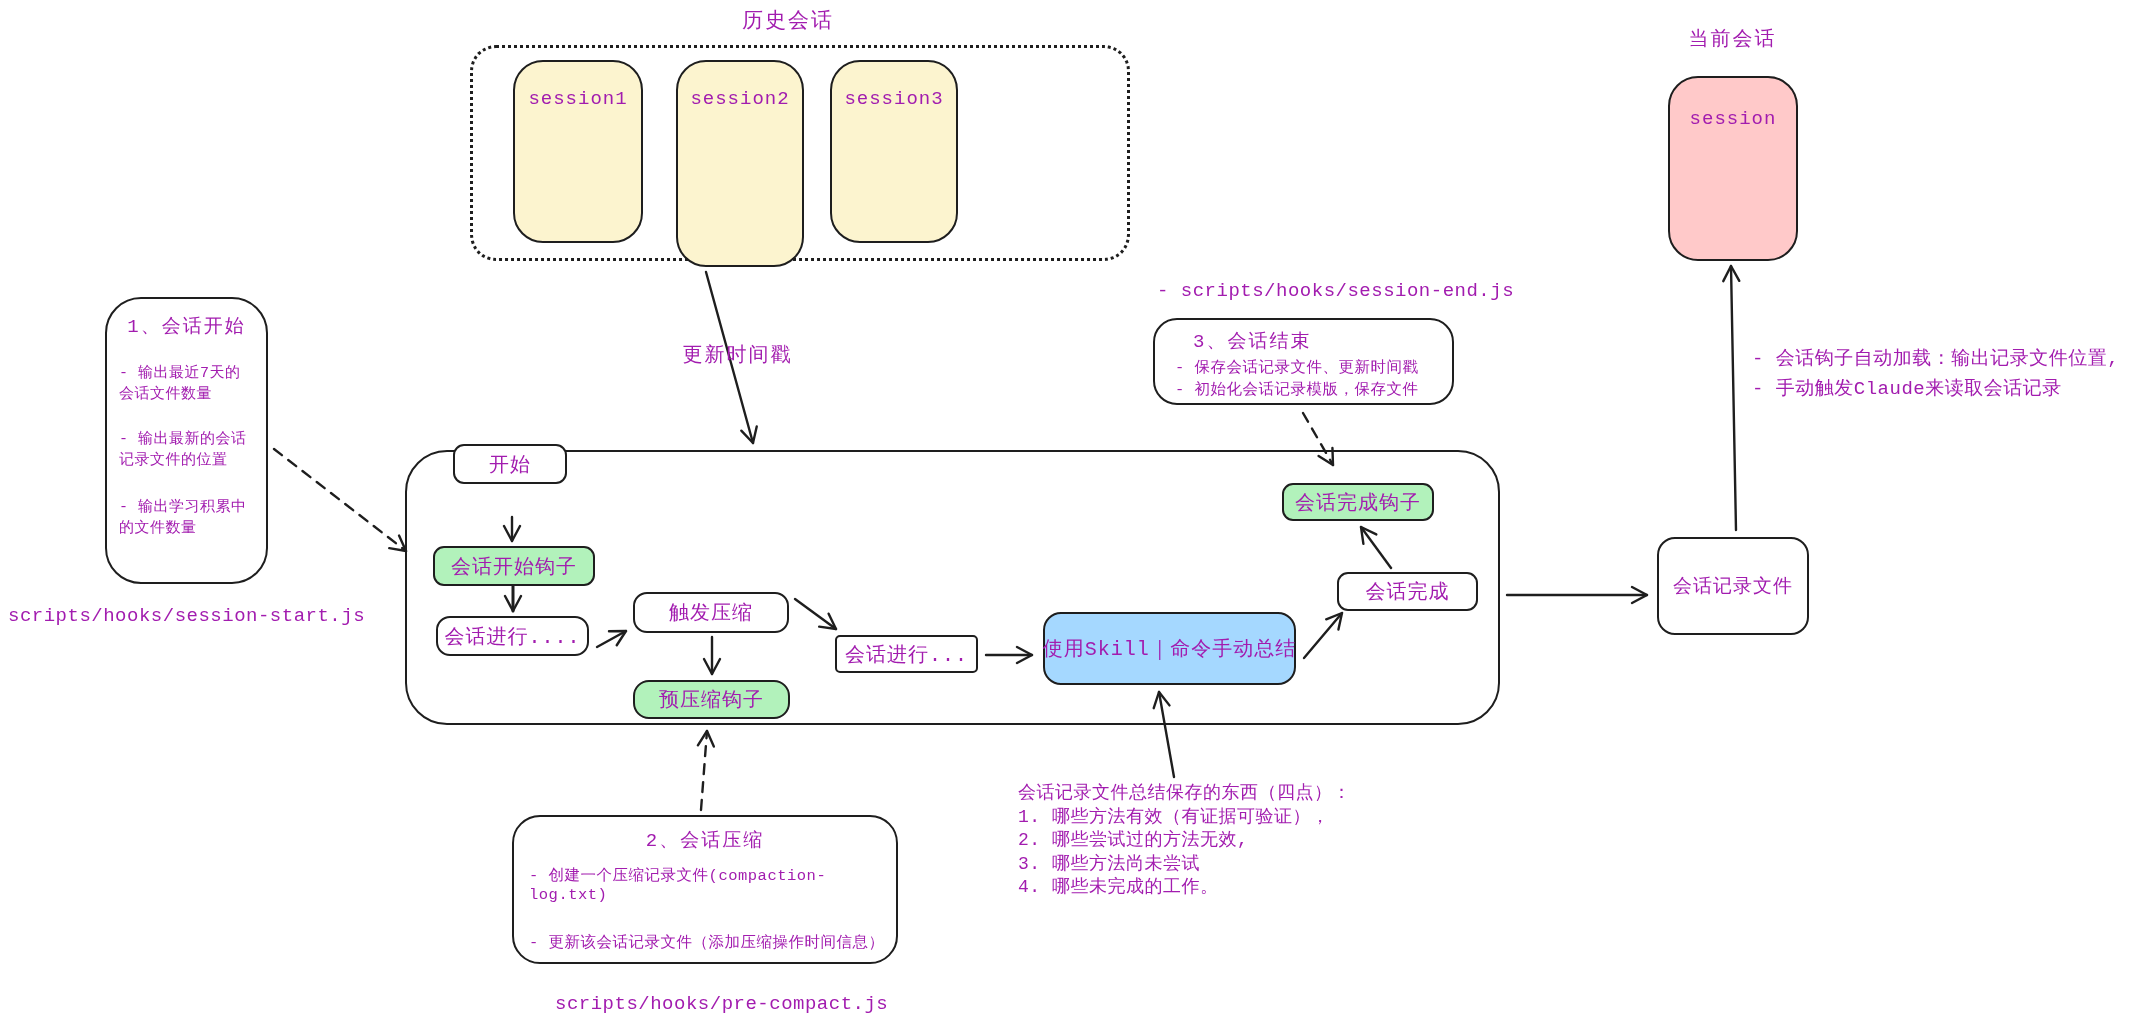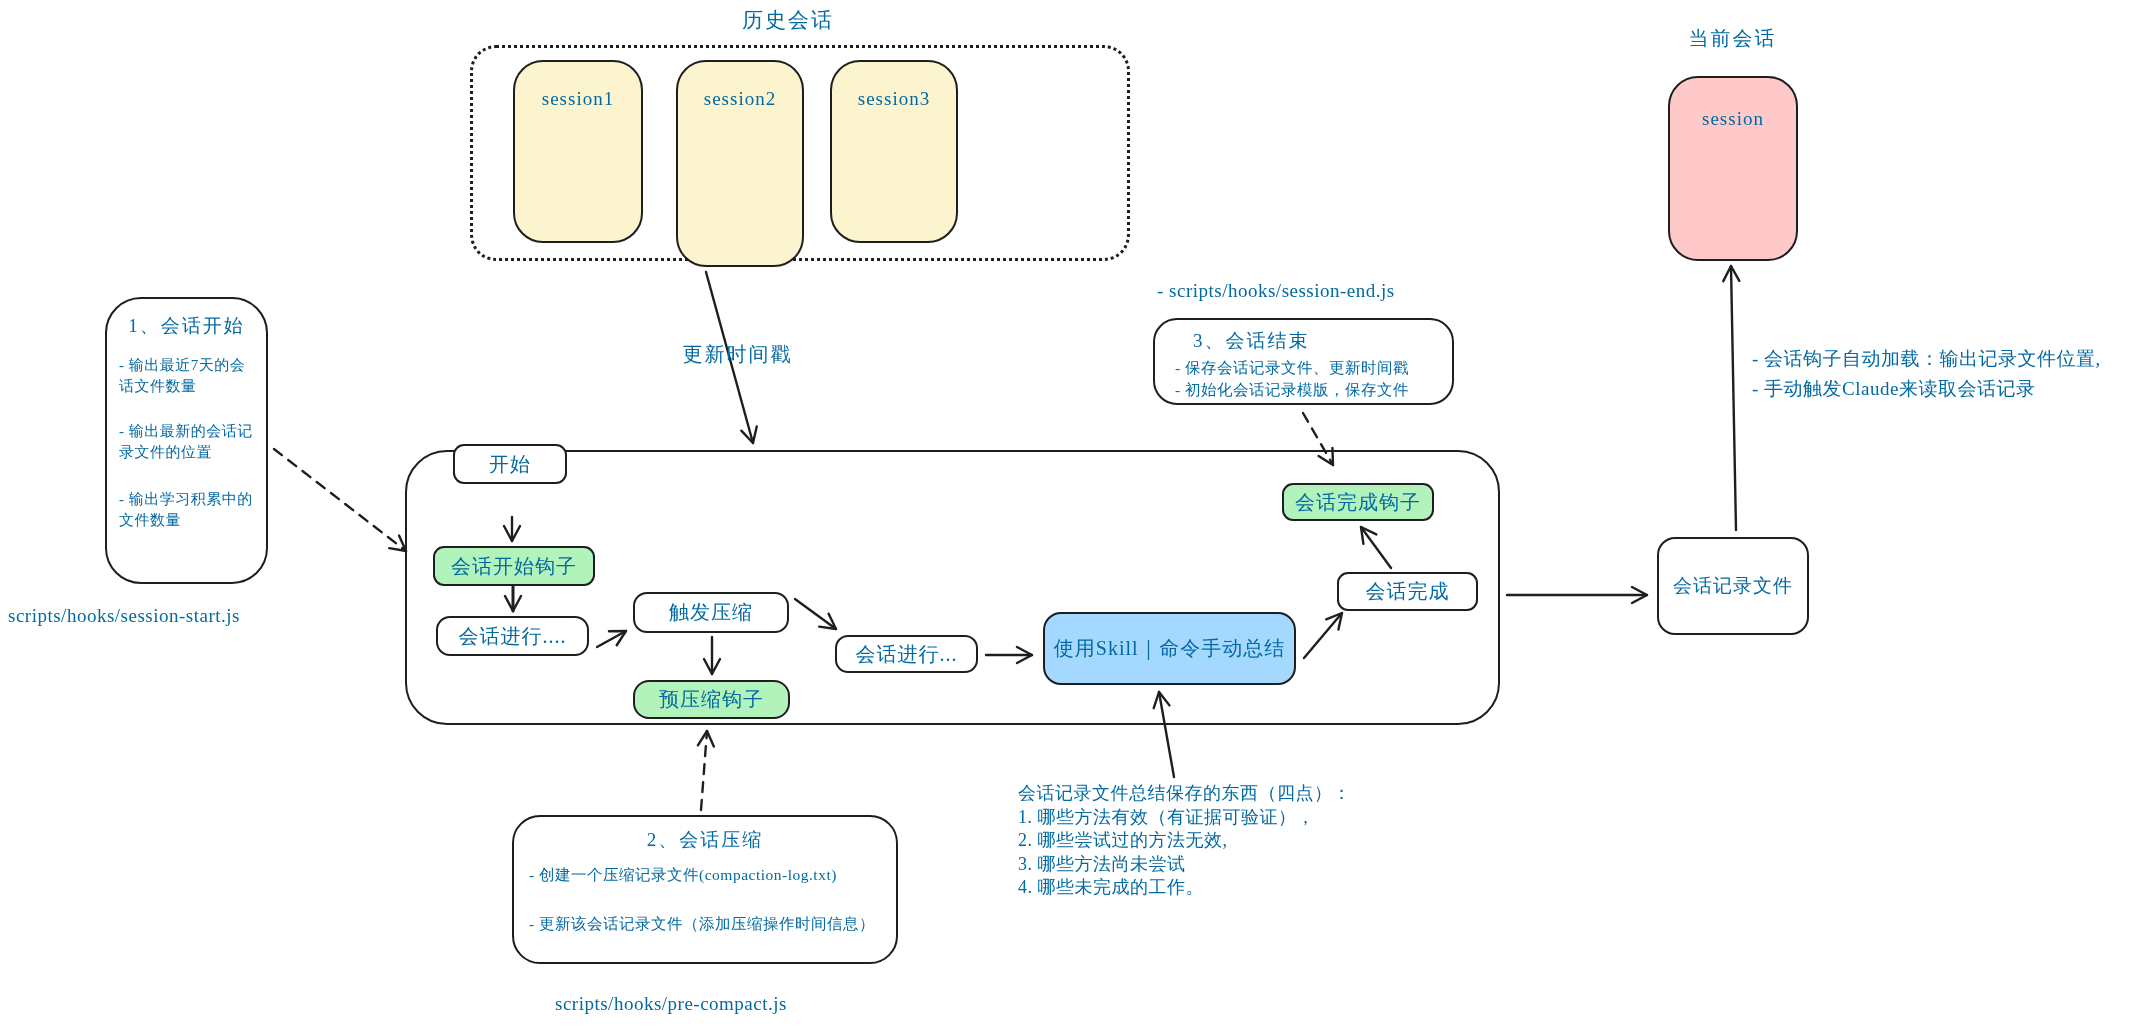--- a/index.html
+++ b/index.html
@@ -1,22 +1,22 @@
 <!DOCTYPE html>
 <html><head>
 <meta charset="utf-8">
 <style>
   html, body { margin: 0; padding: 0; background: #ffffff; }
   #canvas {
     position: relative;
     width: 2137px;
     height: 1026px;
     background: #ffffff;
-    font-family: Liberation Serif, serif;
-    color: #0369a1;
+    font-family: Liberation Mono, monospace;
+    color: #a21caf;
     overflow: hidden;
   }
   .abs { position: absolute; }
   
   .node {
     position: absolute;
     border: 2.4px solid #1e1e1e;
     background: #ffffff;
     border-radius: 11px;
     display: flex;
@@ -143,40 +143,40 @@
   </div>
   <div class="node" style="left:436px; top:616px; width:153px; height:40px; border-radius:14px;">
     <span>会话进行....</span>
   </div>
   <div class="node" style="left:633px; top:592px; width:156px; height:41px; border-radius:14px;">
     <span>触发压缩</span>
   </div>
   <div class="node green" style="left:633px; top:680px; width:157px; height:39px;border-radius:16px;">
     <span>预压缩钩子</span>
   </div>
-  <div class="node" style="left:835px; top:635px; width:143px; height:38px; border-radius:13px;">
+  <div class="node" style="left:835px; top:635px; width:143px; height:38px; border-radius:5px;">
     <span>会话进行...</span>
   </div>
   <div class="node blue" style="left:1043px; top:612px; width:253px; height:73px;">
     <span>使用Skill｜命令手动总结</span>
   </div>
   <div class="node" style="left:1337px; top:572px; width:141px; height:39px;">
     <span>会话完成</span>
   </div>
   <div class="node green" style="left:1282px; top:483px; width:152px; height:38px;">
     <span>会话完成钩子</span>
   </div>
 
   <div class="node" style="left:1657px; top:537px; width:152px; height:98px; border-radius:18px; font-size:19px;">
     <span>会话记录文件</span>
   </div>
 
   <div class="note-box" style="left:105px; top:297px; width:163px; height:287px; border-radius:36px; padding:14px 12px 0 12px;">
     <div class="note-title" style="text-align:center;">1、会话开始</div>
-    <div class="note-line" style="margin-top:16px; line-height:21px; font-size:15px;">- 输出最近7天的会话文件数量</div>
+    <div class="note-line" style="margin-top:24px; line-height:21px; font-size:15px;">- 输出最近7天的会话文件数量</div>
     <div class="note-line" style="margin-top:24px; line-height:21px; font-size:15px;">- 输出最新的会话记录文件的位置</div>
     <div class="note-line" style="margin-top:26px; line-height:21px; font-size:15px;">- 输出学习积累中的文件数量</div>
   </div>
   <div class="script-label" style="left:8px; top:605px;">scripts/hooks/session-start.js</div>
 
   <div class="script-label" style="left:1157px; top:280px;">- scripts/hooks/session-end.js</div>
   <div class="note-box" style="left:1153px; top:318px; width:301px; height:87px; border-radius:24px; padding:8px 0 0 0;">
     <div class="note-title" style="padding-left:38px;">3、会话结束</div>
     <div class="note-line" style="padding-left:20px; margin-top:3px; line-height:22px;">- 保存会话记录文件、更新时间戳</div>
     <div class="note-line" style="padding-left:20px; line-height:22px;">- 初始化会话记录模版，保存文件</div>

